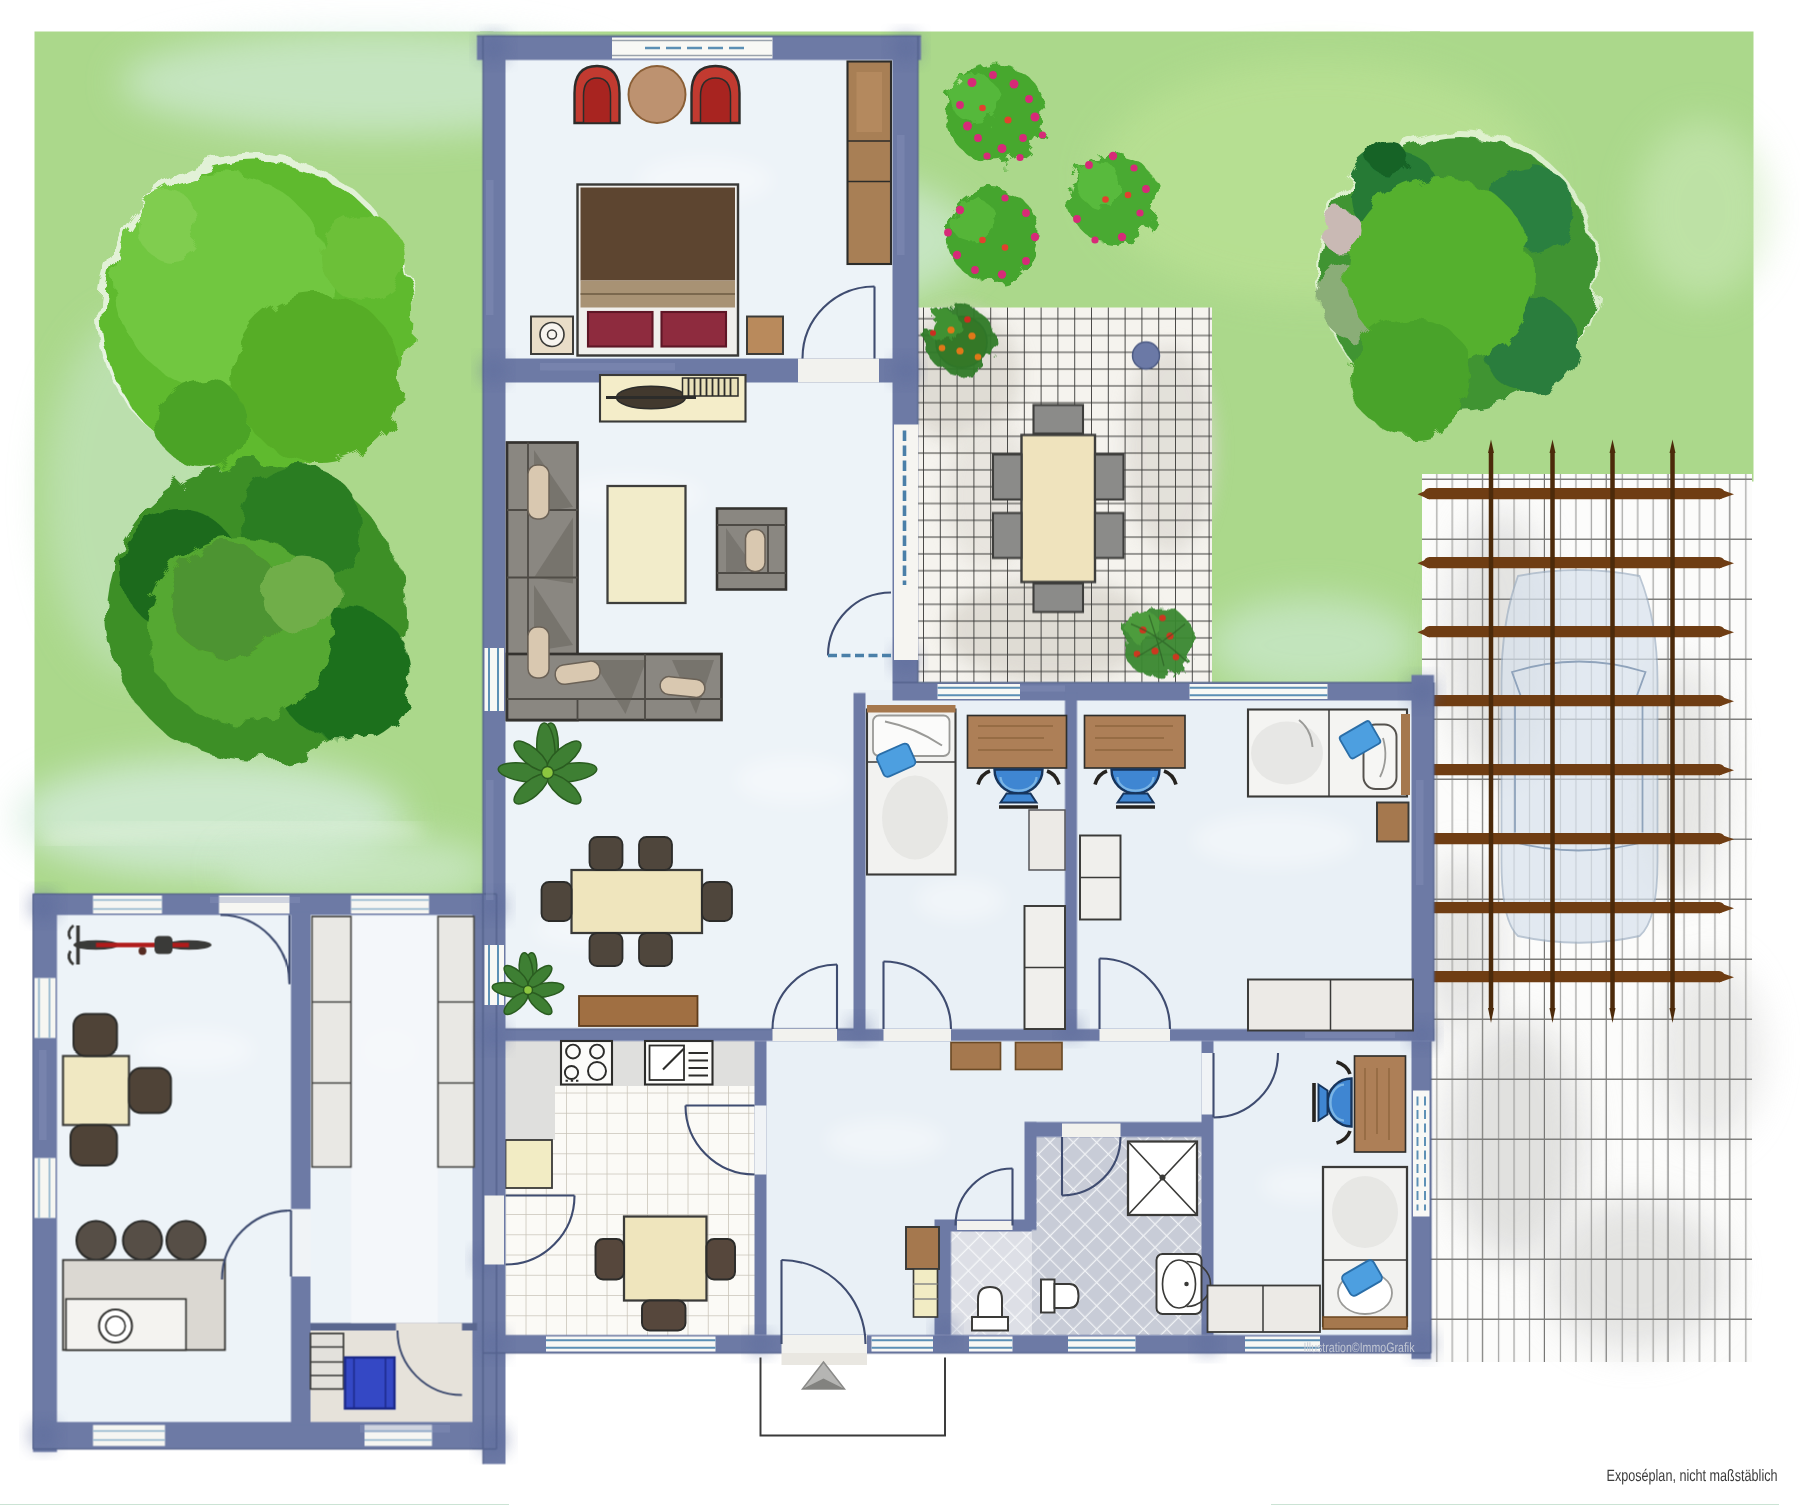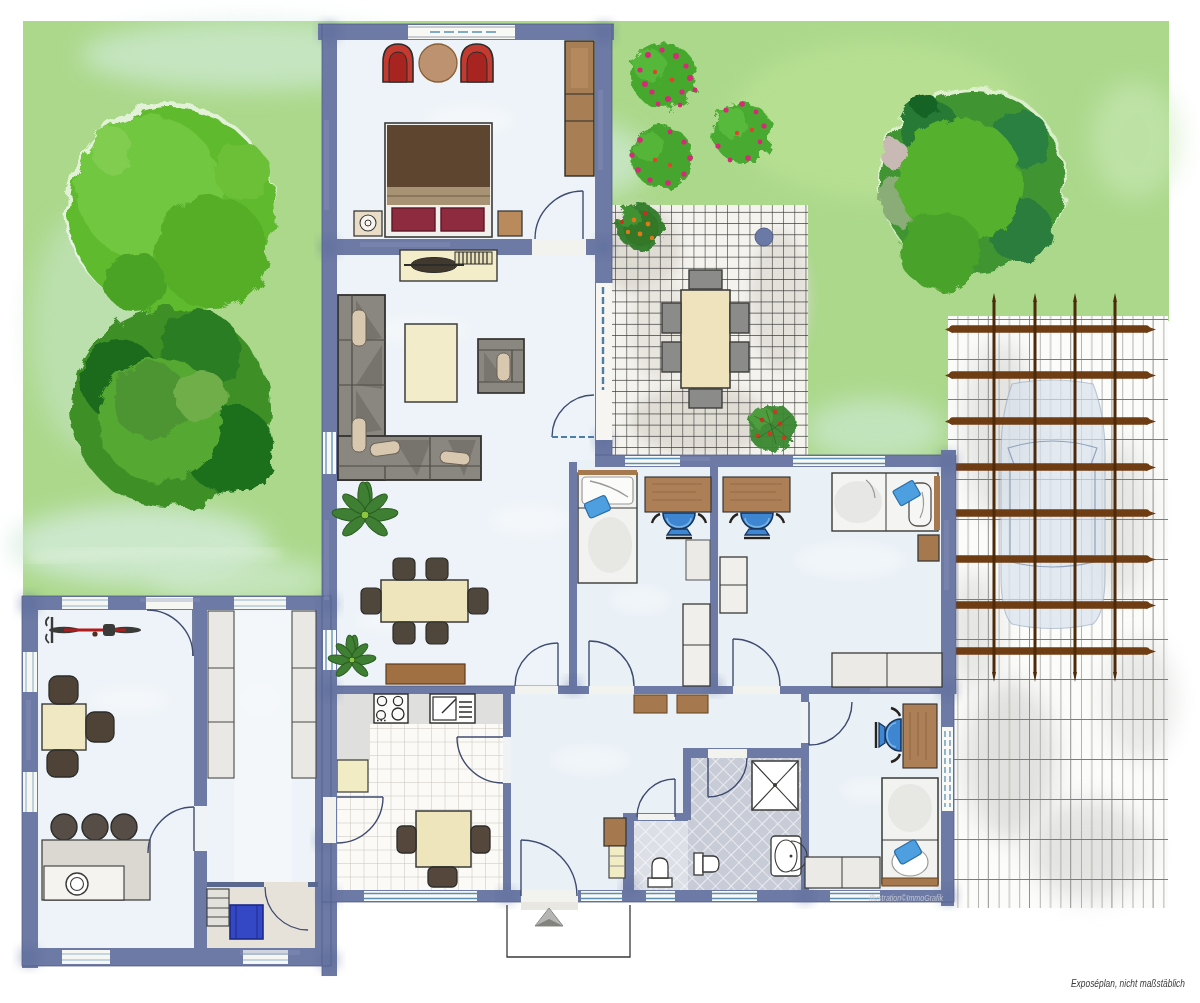--- a/index.html
+++ b/index.html
@@ -1,16 +1,16 @@
 <!DOCTYPE html>
 <html><head>
 <meta charset="utf-8">
 <style>
 html,body{margin:0;padding:0;background:#ffffff;font-family:"Liberation Sans",sans-serif;}
-#wrap{position:relative;width:1200px;height:1003px;overflow:hidden;background:#15803d;font-style:italic;}
+#wrap{position:relative;width:1200px;height:1003px;overflow:hidden;background:#15803d;}
 </style>
 </head>
 <body>
 <div id="wrap">
 <svg width="1200" height="1003" viewBox="0 0 1200 1003">
 <defs>
 <filter id="wc" x="-20%" y="-20%" width="140%" height="140%">
 <feTurbulence type="fractalNoise" baseFrequency="0.05" numOctaves="3" seed="7" result="n"></feTurbulence>
 <feDisplacementMap in="SourceGraphic" in2="n" scale="16"></feDisplacementMap>
 </filter>

